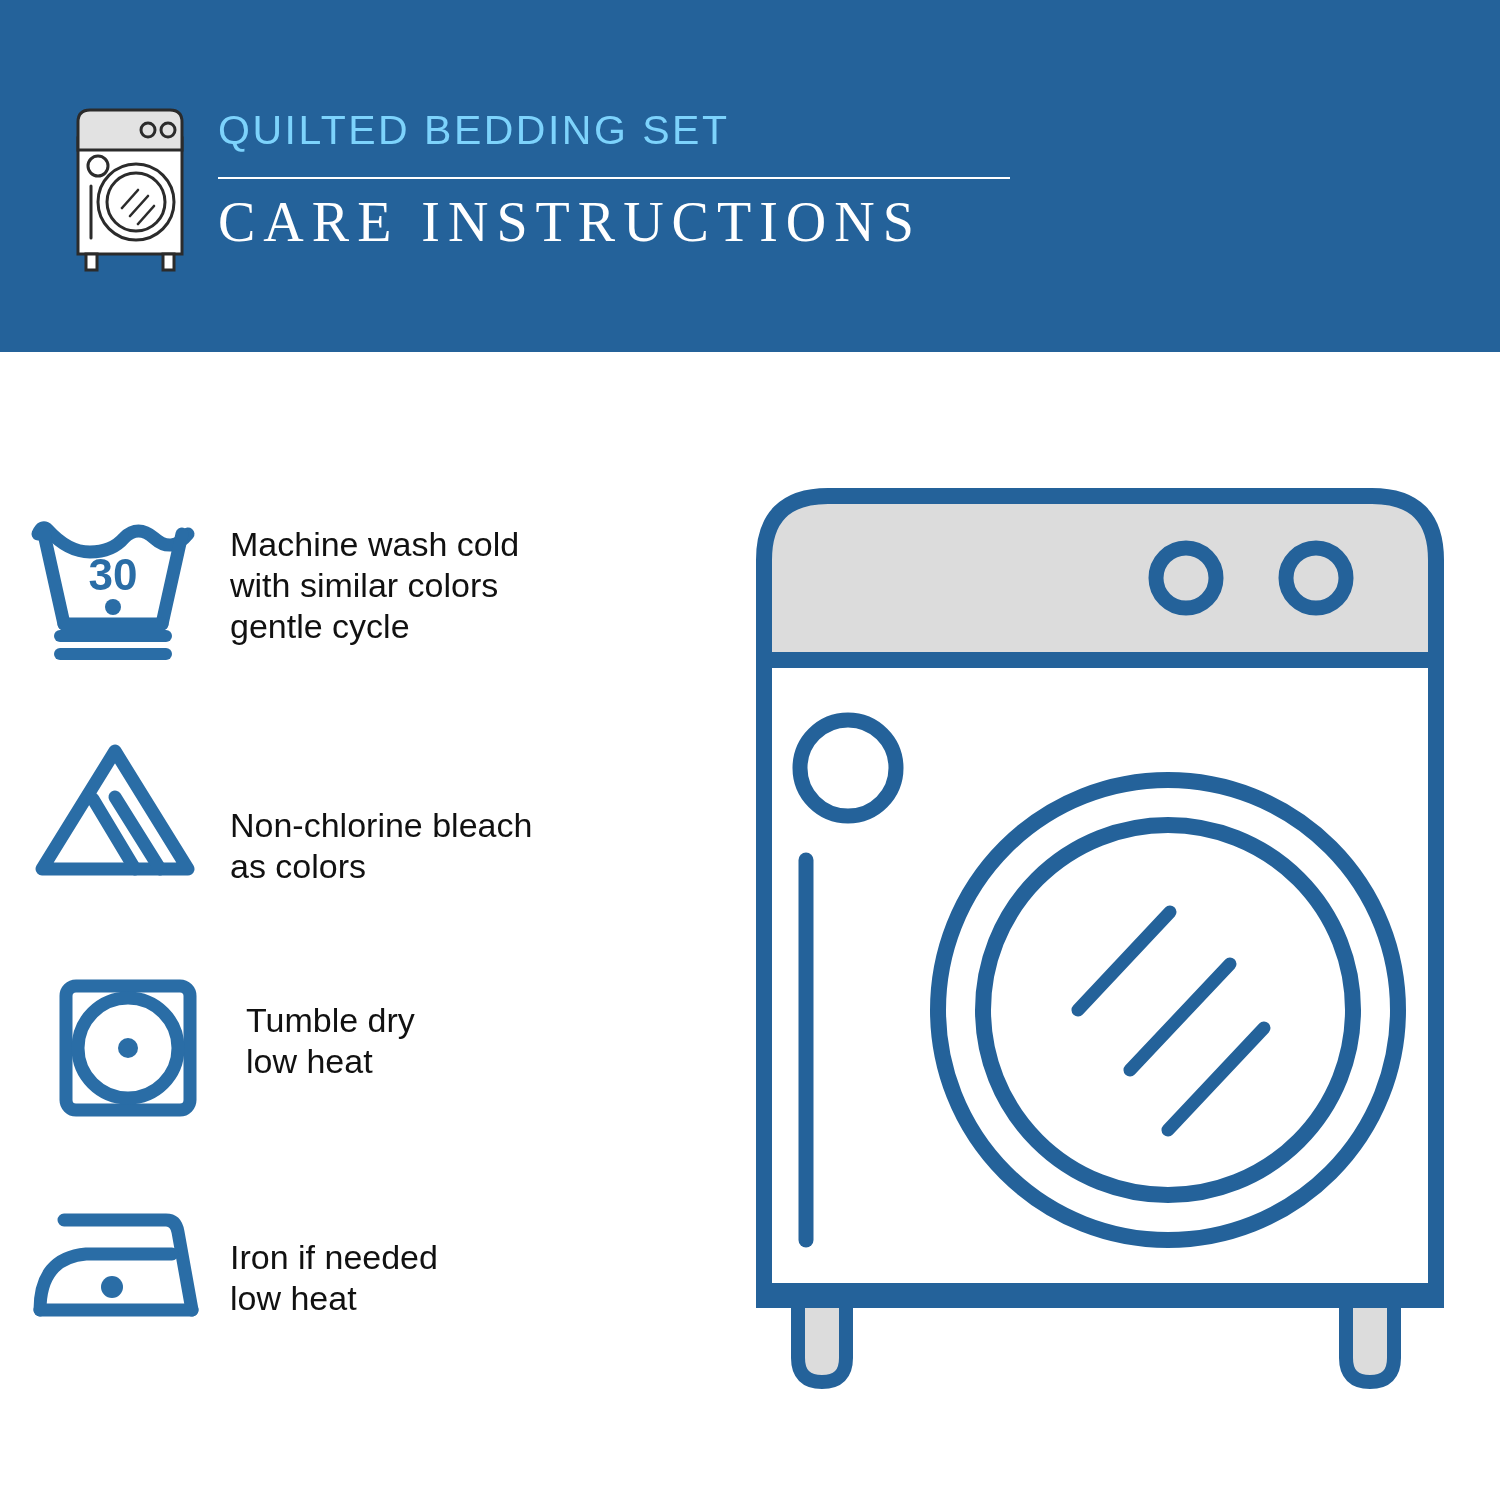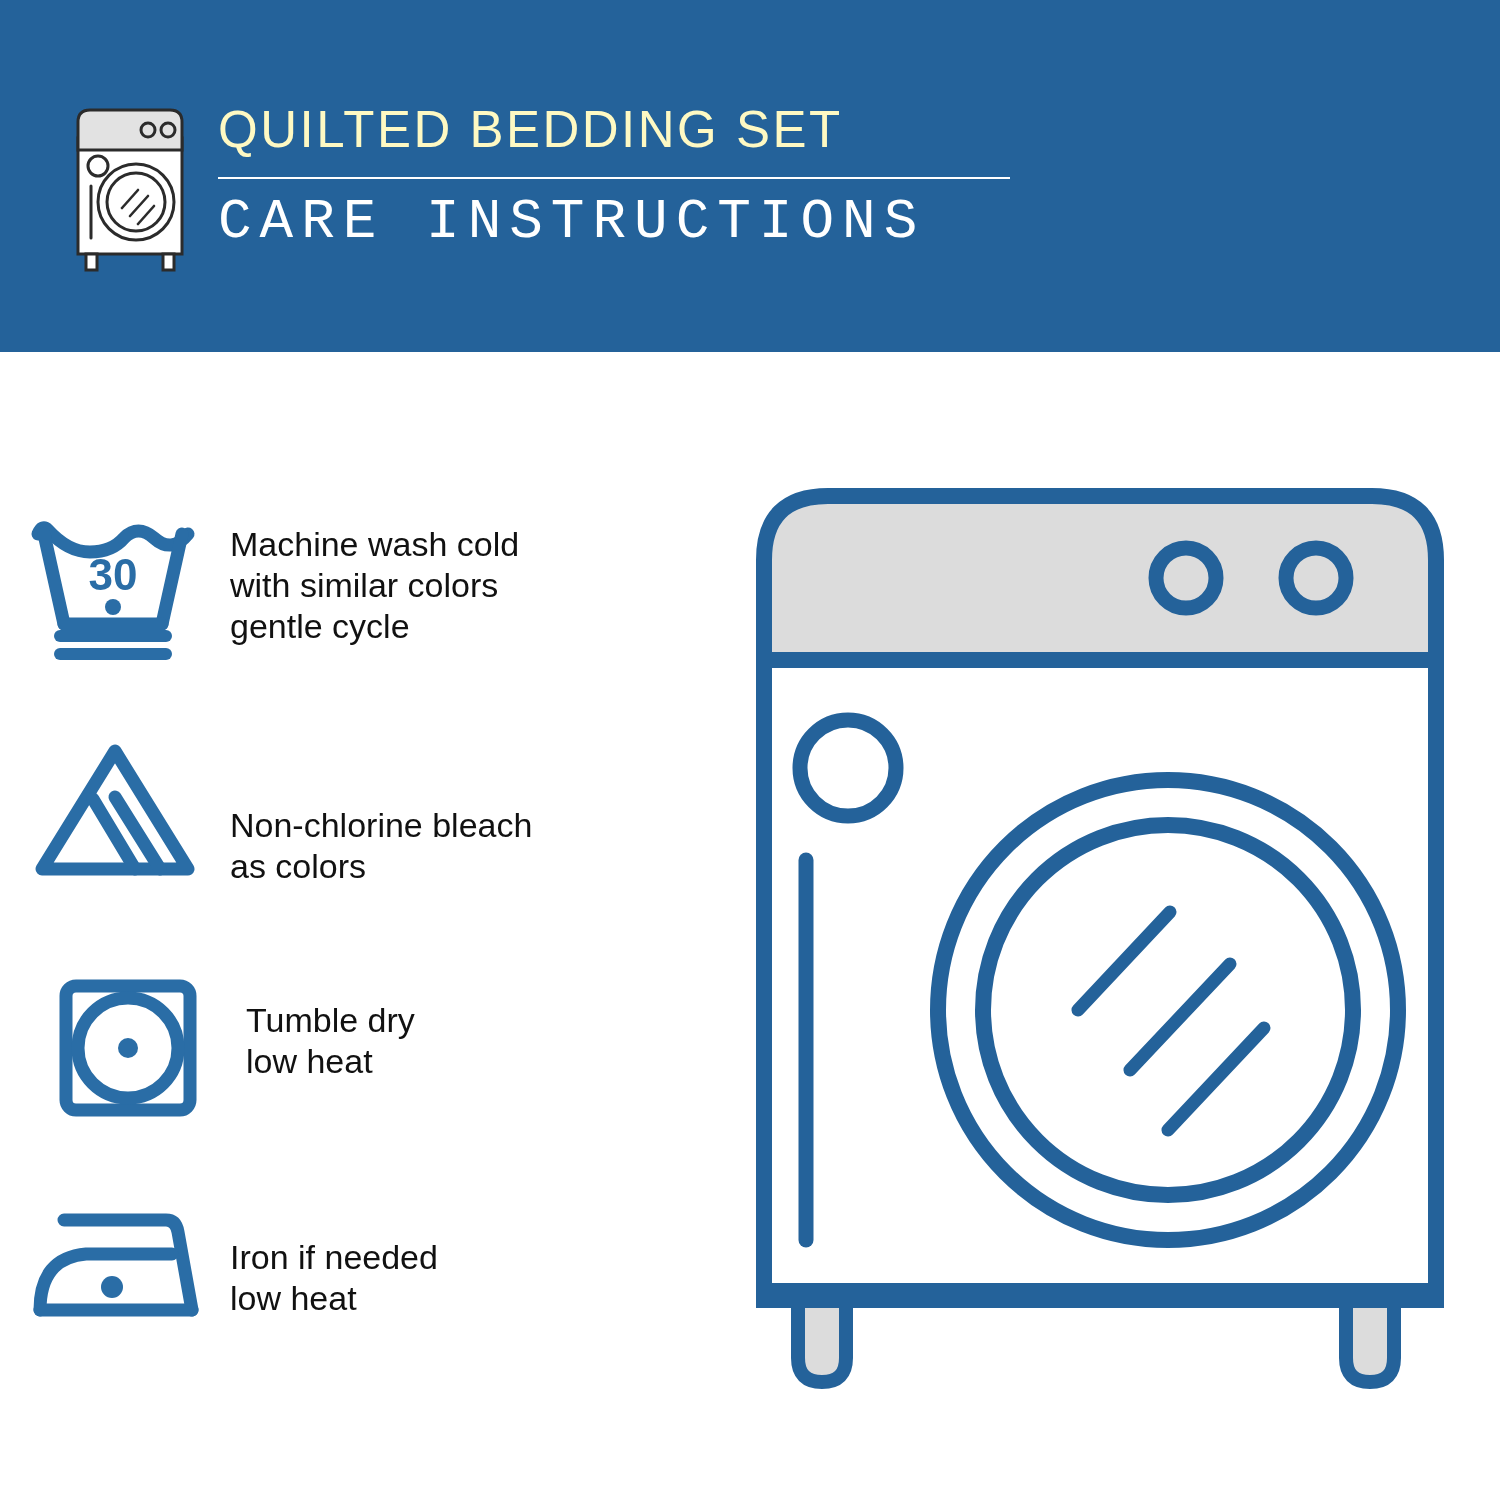--- a/index.html
+++ b/index.html
@@ -34,43 +34,43 @@
     width: 132px;
     height: 170px;
   }
   #header-text-block {
     position: absolute;
     left: 218px;
     top: 95px;
     width: 800px;
   }
   #title-main {
-    color: #fef9c3;
-    font-size: 51px;
+    color: #7dd3fc;
+    font-size: 41px;
     line-height: 70px;
     font-weight: 300;
     letter-spacing: 2.5px;
     white-space: nowrap;
     font-family: "Liberation Sans", sans-serif;
   }
   #title-divider {
     margin-top: 12px;
     margin-bottom: 10px;
     width: 792px;
     height: 2px;
     background: #ffffff;
   }
   #title-sub {
     color: #ffffff;
     font-size: 56px;
     line-height: 66px;
     font-weight: 300;
     letter-spacing: 8px;
     white-space: nowrap;
-    font-family: Liberation Mono, monospace;
+    font-family: Liberation Serif, serif;
   }
 
   
   #care-list {
     position: absolute;
     left: 0;
     top: 352px;
     width: 740px;
     height: 1148px;
   }

